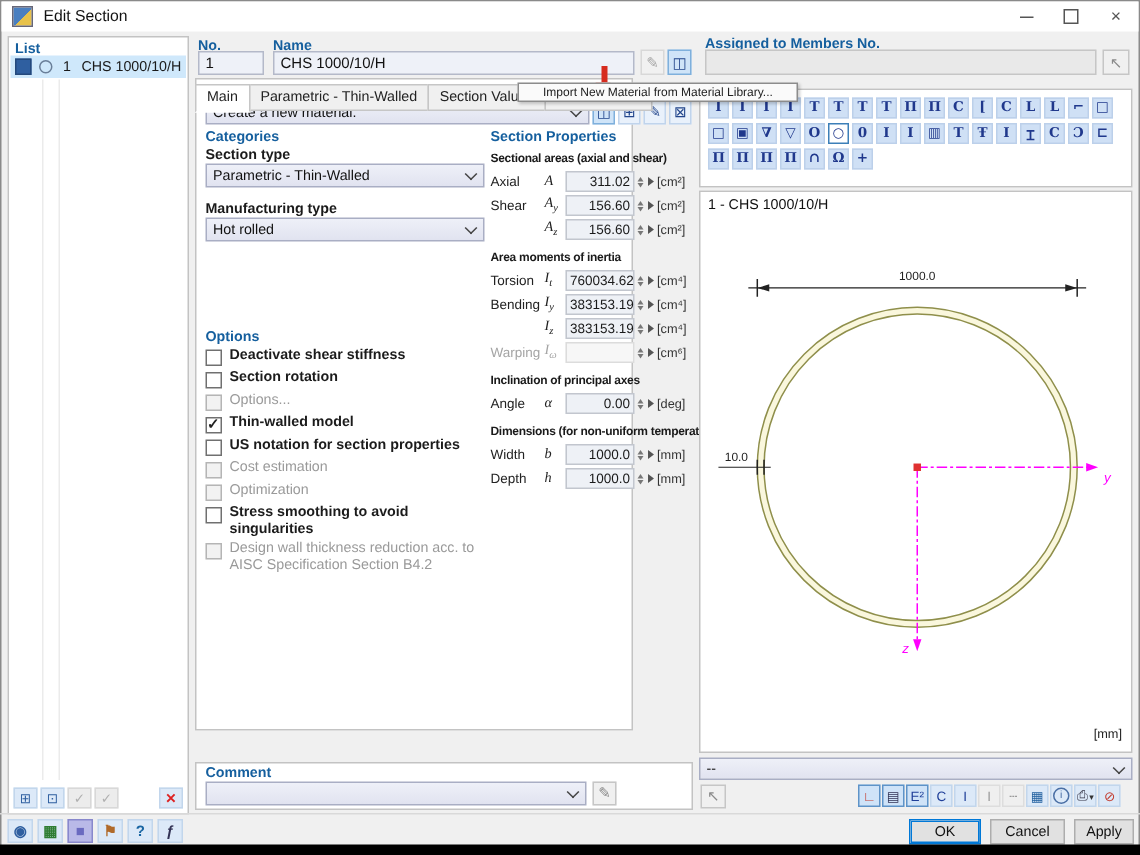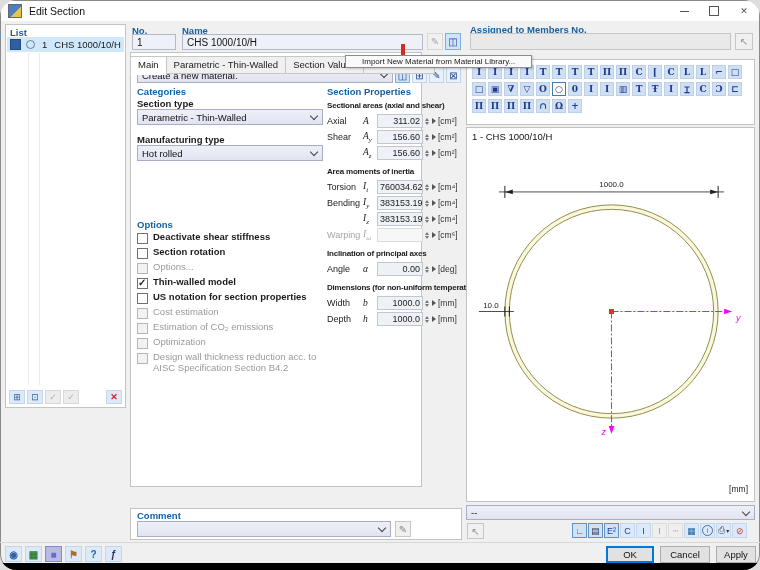--- a/index.html
+++ b/index.html
@@ -1,17 +1,17 @@
 <!DOCTYPE html>
 <html><head>
 <meta charset="utf-8">
 <style>
   html,body{margin:0;padding:0;background:#ddd;}
   .dlg{position:relative;width:760px;height:570px;background:#f0f0f0;overflow:hidden;
-       font-family:"Liberation Sans",sans-serif;box-shadow:inset 0 0 0 1px #8a8a8a;color:#1a1a1a;border-radius:16px;}
+       font-family:"Liberation Sans",sans-serif;box-shadow:inset 0 0 0 1px #8a8a8a;color:#1a1a1a;}
   
   .tbar{position:absolute;left:1px;top:1px;right:1px;height:20px;background:#fff;display:flex;align-items:center;}
   .appico{width:12px;height:12px;margin:0 7px 0 7px;border:1px solid #667;
           background:linear-gradient(135deg,#4a7fc0 55%,#e8c24a 45%);}
   .ttl{font-size:10.5px;color:#111;flex:1;}
   .winbtn{width:30px;height:20px;display:flex;align-items:center;justify-content:center;color:#444;}
   .minbar{width:9px;height:1px;background:#555;}
   .maxbox{width:8px;height:8px;border:1px solid #555;}
   .closex{font-size:9px;color:#555;}
   
@@ -110,21 +110,21 @@
         <span class="minbar"></span>
       </div>
     <div class="winbtn">
         <span class="maxbox"></span>
       </div>
     <div class="winbtn">
         <span class="closex">✕</span>
       </div>
   </div>
 
-  <div class="panel" style="left:5px;top:24px;width:121px;height:384px;padding-left:17px;">
+  <div class="panel" style="left:5px;top:24px;width:121px;height:519px;padding-left:17px;">
     <div class="bh" style="position:absolute;left:4px;top:2px;">List</div>
     <div class="vline" style="left:22px;top:28px;bottom:22px;"></div>
     <div class="vline" style="left:33px;top:28px;bottom:22px;"></div>
     <div style="position:absolute;left:1px;top:12px;right:1px;height:15px;background:#cfe8fb;display:flex;align-items:center;">
       <span style="width:9px;height:9px;background:#2f5fa0;border:1px solid #24497c;margin-left:3px;flex:none;"></span>
       <span style="width:7px;height:7px;border:1.5px solid #6a7f99;border-radius:50%;margin-left:5px;flex:none;"></span>
       <span style="font-size:9.5px;margin-left:7px;">1</span>
       <span style="font-size:9.5px;margin-left:7px;white-space:nowrap;overflow:hidden;">CHS 1000/10/H</span>
     </div>
     <div id="list-btns" style="position:absolute;left:3px;right:3px;bottom:3px;height:14px;display:flex;gap:2px;align-items:center;">
@@ -209,25 +209,25 @@
         <div class="opt">
           <span class="cb"></span>
           <span class="olb">US notation for section properties</span>
         </div>
         <div class="opt dis">
           <span class="cb"></span>
           <span class="olb">Cost estimation</span>
         </div>
         <div class="opt dis">
           <span class="cb"></span>
-          <span class="olb">Estimation of CO₂ emissions</span>
-        </div>
-        <div class="opt dis">
-          <span class="cb"></span>
           <span class="olb">Optimization</span>
+        </div>
+        <div class="opt">
+          <span class="cb"></span>
+          <span class="olb">Stress smoothing to avoid singularities</span>
         </div>
         <div class="opt dis">
           <span class="cb"></span>
           <span class="olb">Design wall thickness reduction acc. to AISC Specification Section B4.2</span>
         </div>
       </div>
 
     <div class="bh" style="position:absolute;left:196px;top:33px;">Section Properties</div>
     <div id="props" style="position:absolute;left:196px;top:42px;width:134px;">
         <div class="psub">Sectional areas (axial and shear)</div>

